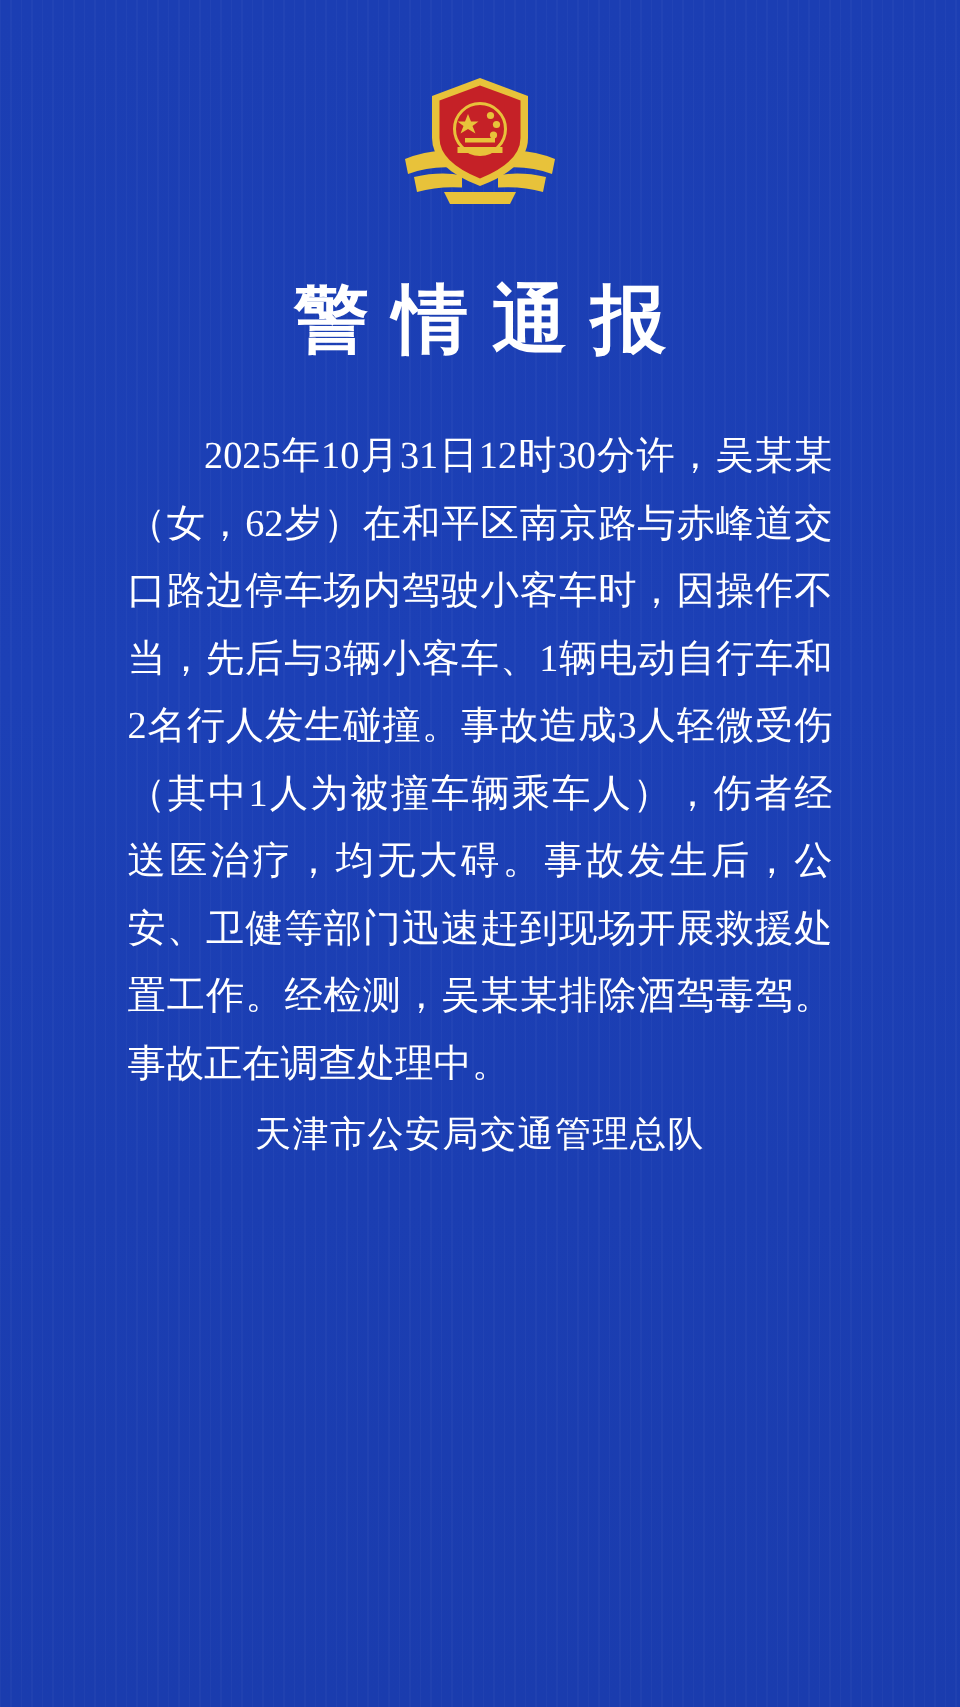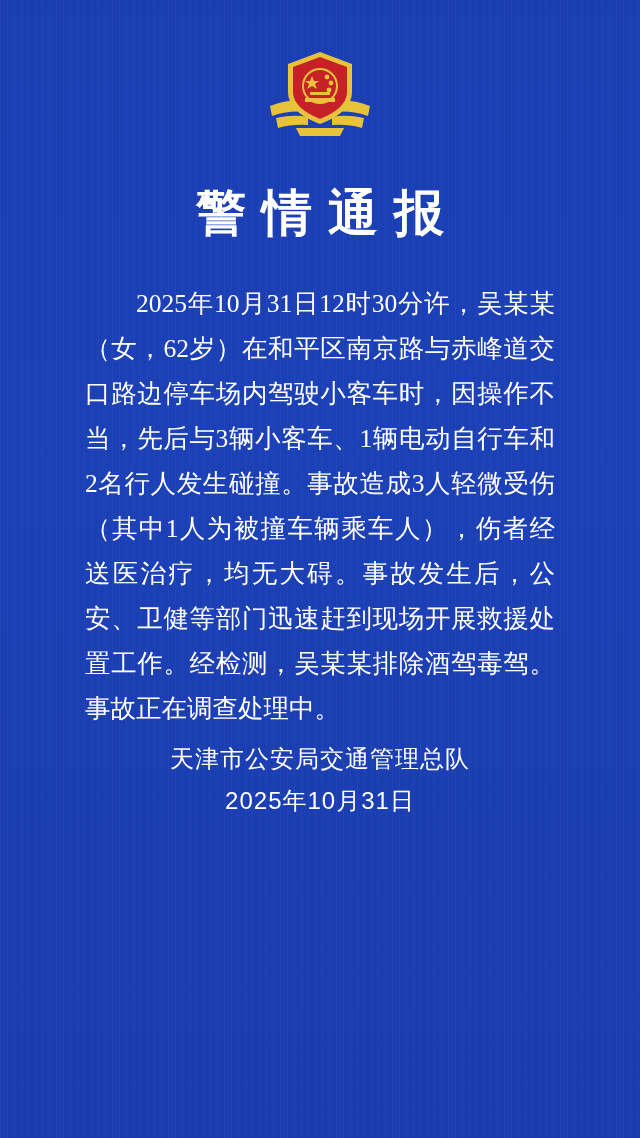--- a/index.html
+++ b/index.html
@@ -74,21 +74,21 @@
 
   .signature {
     position: absolute;
     top: 738px;
     left: 0;
     right: 0;
     text-align: center;
     font-size: 24px;
     line-height: 42px;
     color: #ffffff;
-    font-family: Liberation Sans, sans-serif;
+    font-family: Liberation Mono, monospace;
   }
   .signature div { letter-spacing: 1px; }
 </style>
 </head>
 <body>
 
 <div class="poster">
   <div class="texture"></div>
 
   <div class="emblem">
@@ -116,15 +116,14 @@
   </div>
 
   <div class="title">警情通报</div>
 
   <div class="body-text">
     <span class="indent">2025年10月31日12时30分许，吴某某（女，62岁）在和平区南京路与赤峰道交口路边停车场内驾驶小客车时，因操作不当，先后与3辆小客车、1辆电动自行车和2名行人发生碰撞。事故造成3人轻微受伤（其中1人为被撞车辆乘车人），伤者经送医治疗，均无大碍。事故发生后，公安、卫健等部门迅速赶到现场开展救援处置工作。经检测，吴某某排除酒驾毒驾。事故正在调查处理中。</span>
   </div>
 
   <div class="signature">
     <div>天津市公安局交通管理总队</div>
-    <div>2025年10月31日</div>
   </div>
 </div>
 
 </body></html>

